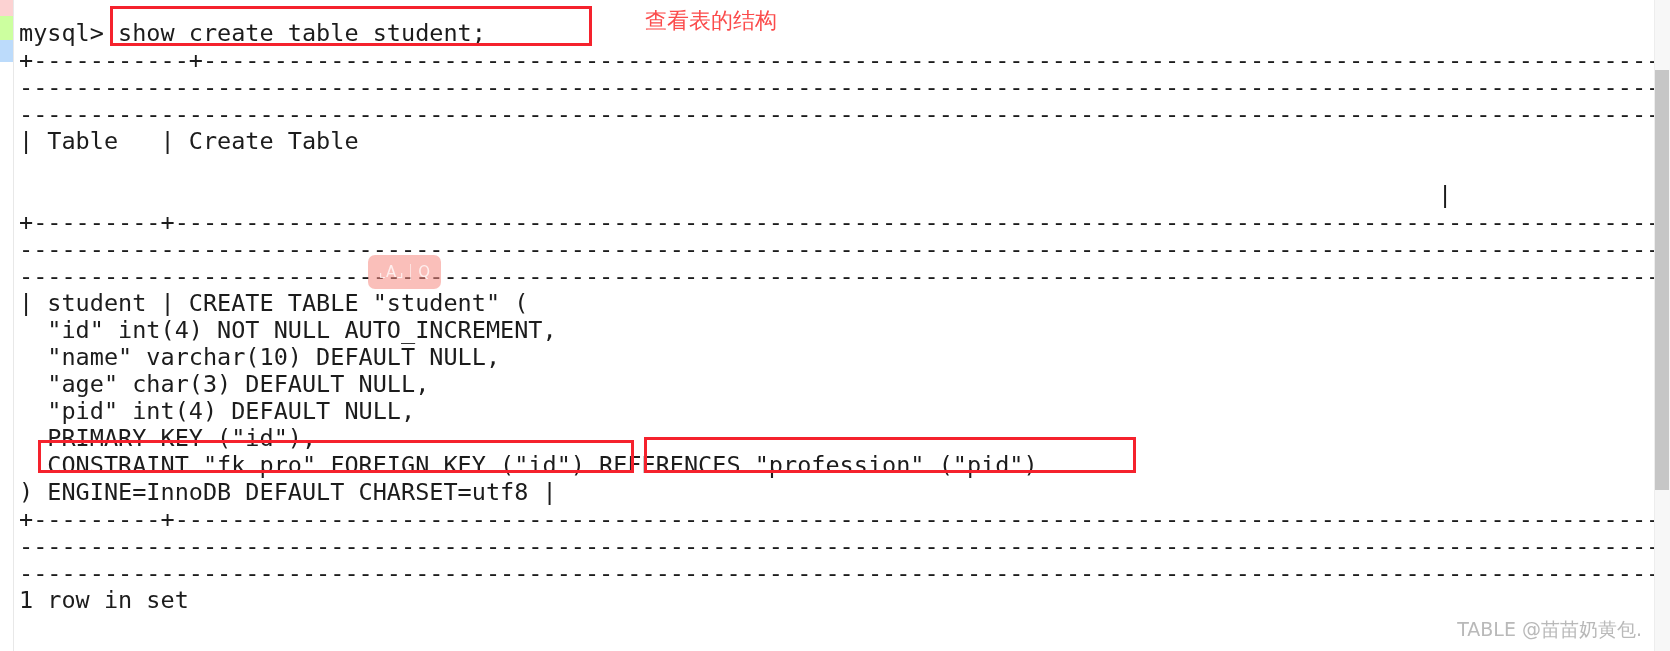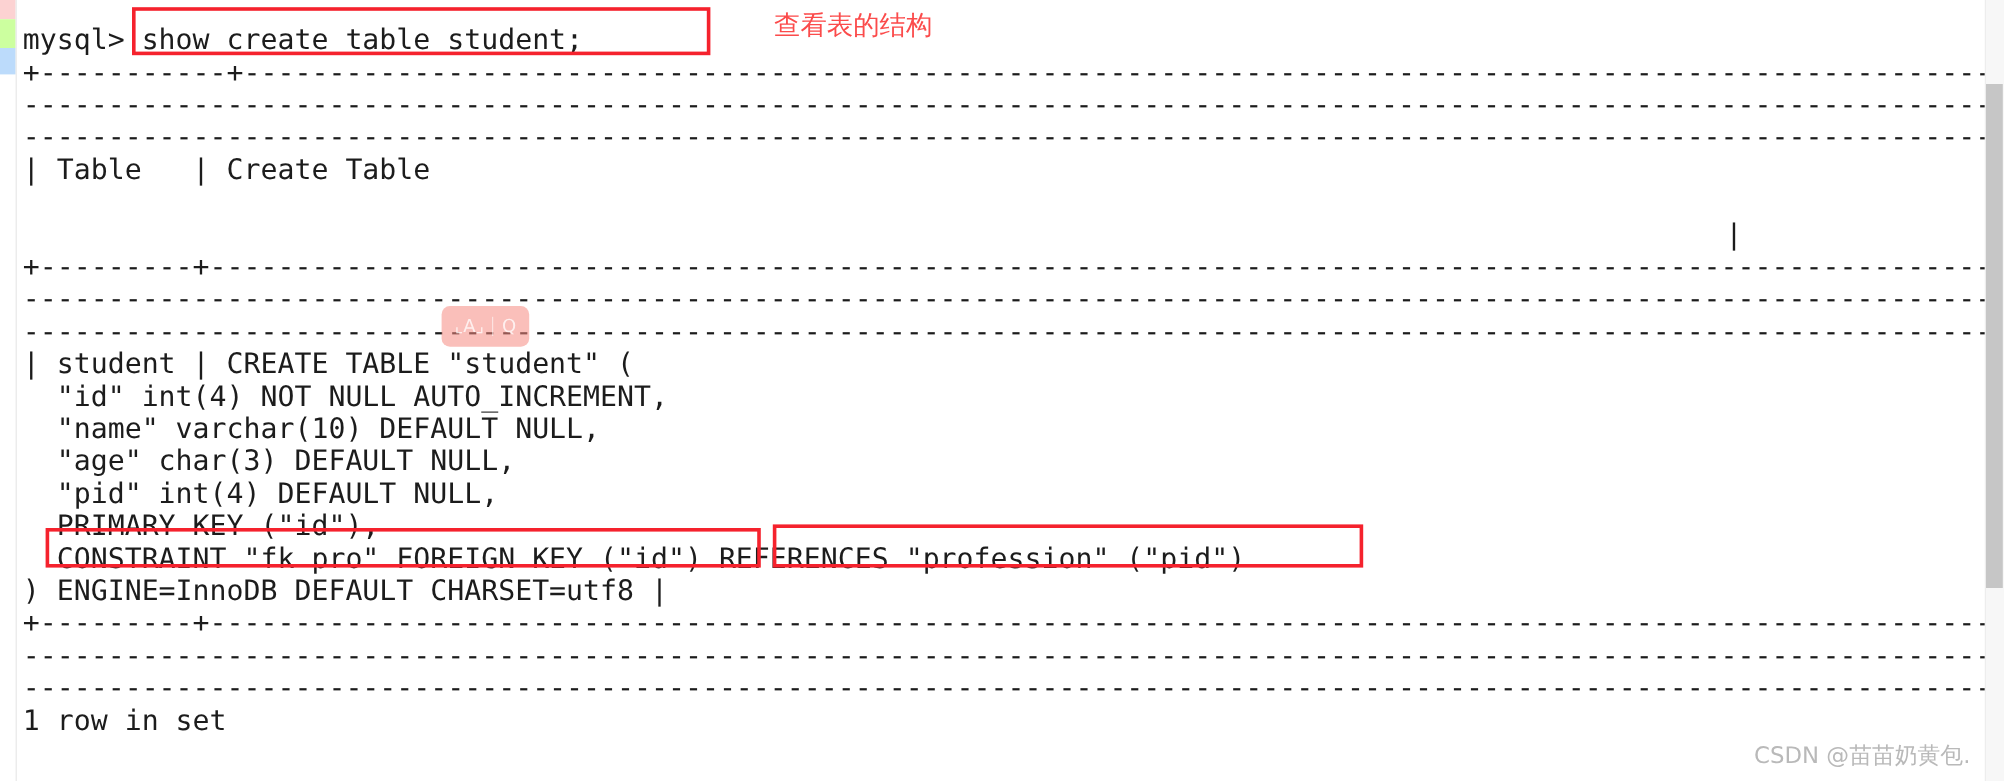--- a/index.html
+++ b/index.html
@@ -136,21 +136,21 @@
 <div id="terminal"><div class="line" style="top: 8px;">mysql&gt; show create table student;</div><div class="line" style="top: 35px;">+-----------+------------------------------------------------------------------------------------------------------------------------------------------</div><div class="line" style="top: 62px;">----------------------------------------------------------------------------------------------------------------------------------------------------------</div><div class="line" style="top: 89px;">-----------------------------------------------------------------------------------------------------------------------------------------------------+</div><div class="line" style="top: 116px;">| Table   | Create Table</div><div class="line" style="top: 170px; left: 1424px;">|</div><div class="line" style="top: 197px;">+---------+------------------------------------------------------------------------------------------------------------------------------------------</div><div class="line" style="top: 224px;">----------------------------------------------------------------------------------------------------------------------------------------------------------</div><div class="line" style="top: 251px;">-----------------------------------------------------------------------------------------------------------------------------------------------------+</div><div class="line" style="top: 278px;">| student | CREATE TABLE "student" (</div><div class="line" style="top: 305px;">  "id" int(4) NOT NULL AUTO_INCREMENT,</div><div class="line" style="top: 332px;">  "name" varchar(10) DEFAULT NULL,</div><div class="line" style="top: 359px;">  "age" char(3) DEFAULT NULL,</div><div class="line" style="top: 386px;">  "pid" int(4) DEFAULT NULL,</div><div class="line" style="top: 413px;">  PRIMARY KEY ("id"),</div><div class="line" style="top: 440px;">  CONSTRAINT "fk pro" FOREIGN KEY ("id") REFERENCES "profession" ("pid")</div><div class="line" style="top: 467px;">) ENGINE=InnoDB DEFAULT CHARSET=utf8 |</div><div class="line" style="top: 494px;">+---------+------------------------------------------------------------------------------------------------------------------------------------------</div><div class="line" style="top: 521px;">----------------------------------------------------------------------------------------------------------------------------------------------------------</div><div class="line" style="top: 548px;">-----------------------------------------------------------------------------------------------------------------------------------------------------+</div><div class="line" style="top: 575px;">1 row in set</div></div>
 
 <div id="ocr-badge">
   <span class="bicon">⌞A⌟</span>
   <span class="bdiv"></span>
   <span class="bicon">Q</span>
 </div>
 
 <div id="cn-note" style="left:645px; top:6px;text-align:center;">查看表的结构</div>
 
-<div id="csdn">CSDN @苗苗奶黄包.</div>
+<div id="csdn">TABLE @苗苗奶黄包.</div>
 
 <div id="scroll-track">
   <div id="scroll-thumb" style="top: 70px; height: 420px;"></div>
 </div>
 
 <div class="redbox" style="left: 110px; top: 6px; width: 482px; height: 40px; border-color: rgb(245, 34, 45);"></div>
 <div class="redbox" style="left: 38px; top: 440px; width: 596px; height: 33px; border-color: rgb(245, 34, 45);"></div>
 <div class="redbox" style="left: 644px; top: 437px; width: 492px; height: 36px; border-color: rgb(245, 34, 45);"></div>
 
 </body></html>

